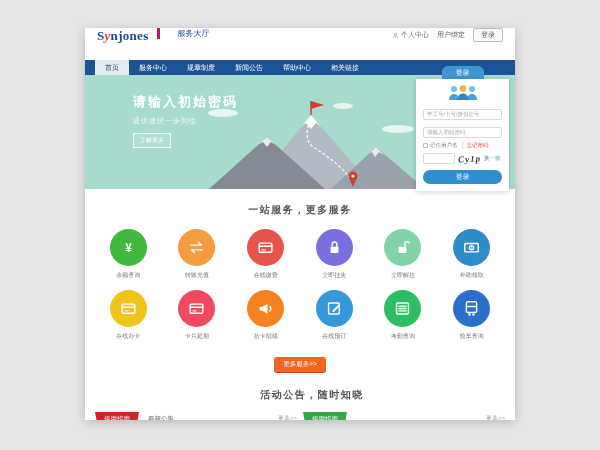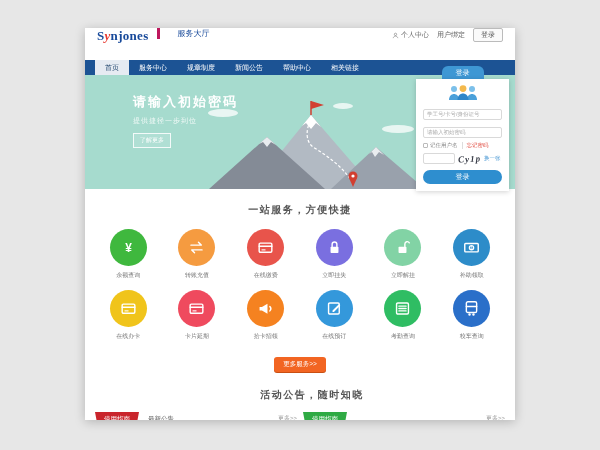--- a/index.html
+++ b/index.html
@@ -154,21 +154,21 @@
         <div class="cap-row">
           <input type="text" style="">
           <span class="cap-img">Cy1p</span>
           <span class="cap-refresh">换一张</span>
         </div>
         <button class="login-btn">登录</button>
       </div>
     </div>
 
     <section>
-      <div class="svc-title">一站服务，方便快捷</div>
+      <div class="svc-title">一站服务，更多服务</div>
       <div class="grid" id="grid">
           <div class="svc">
             <div class="circle" style="background: rgb(63, 184, 62);">
               <svg width="19" height="19" viewBox="0 0 24 24">
                 <text x="12" y="17.5" font-size="15" font-weight="bold" fill="#fff" text-anchor="middle" font-family="sans-serif">¥</text>
               </svg>
             </div>
             <div class="svc-label">余额查询</div>
           </div>
           <div class="svc">

